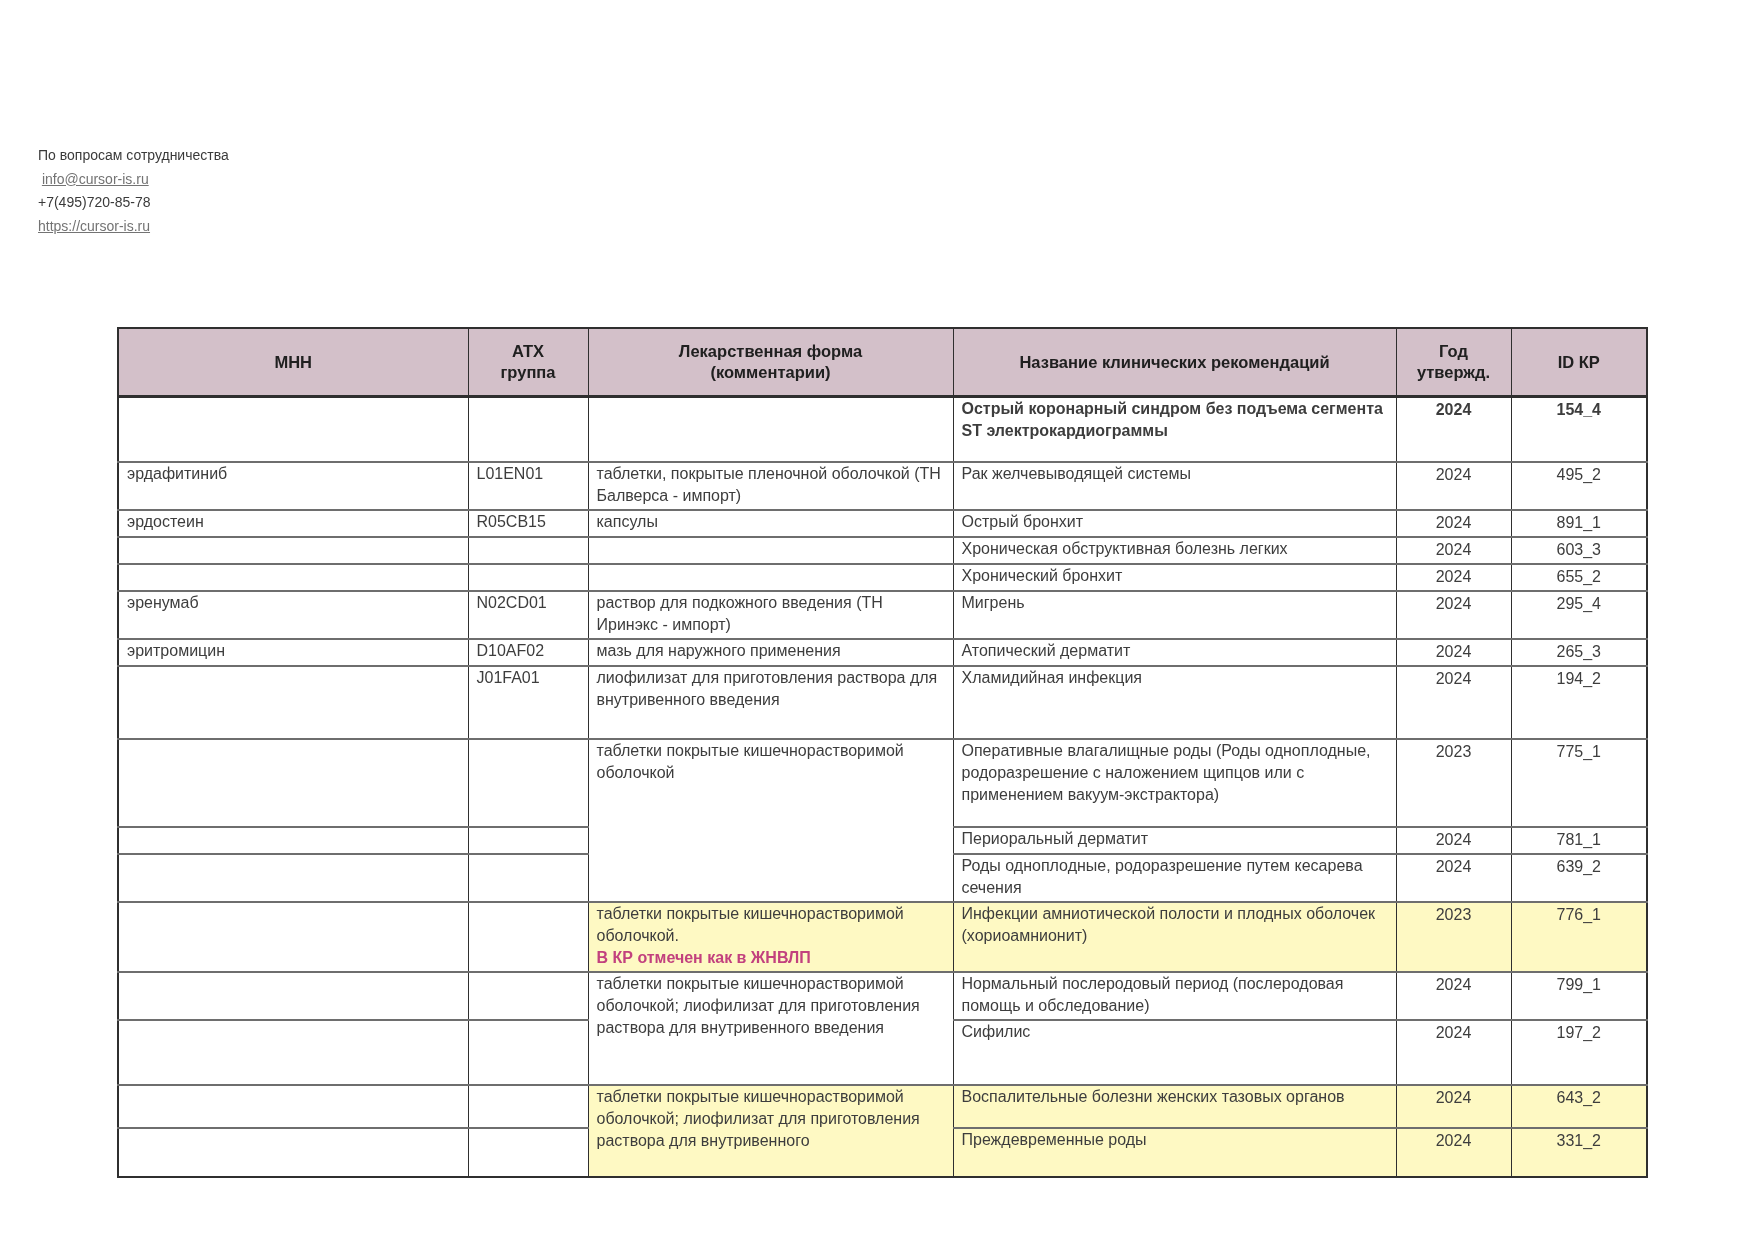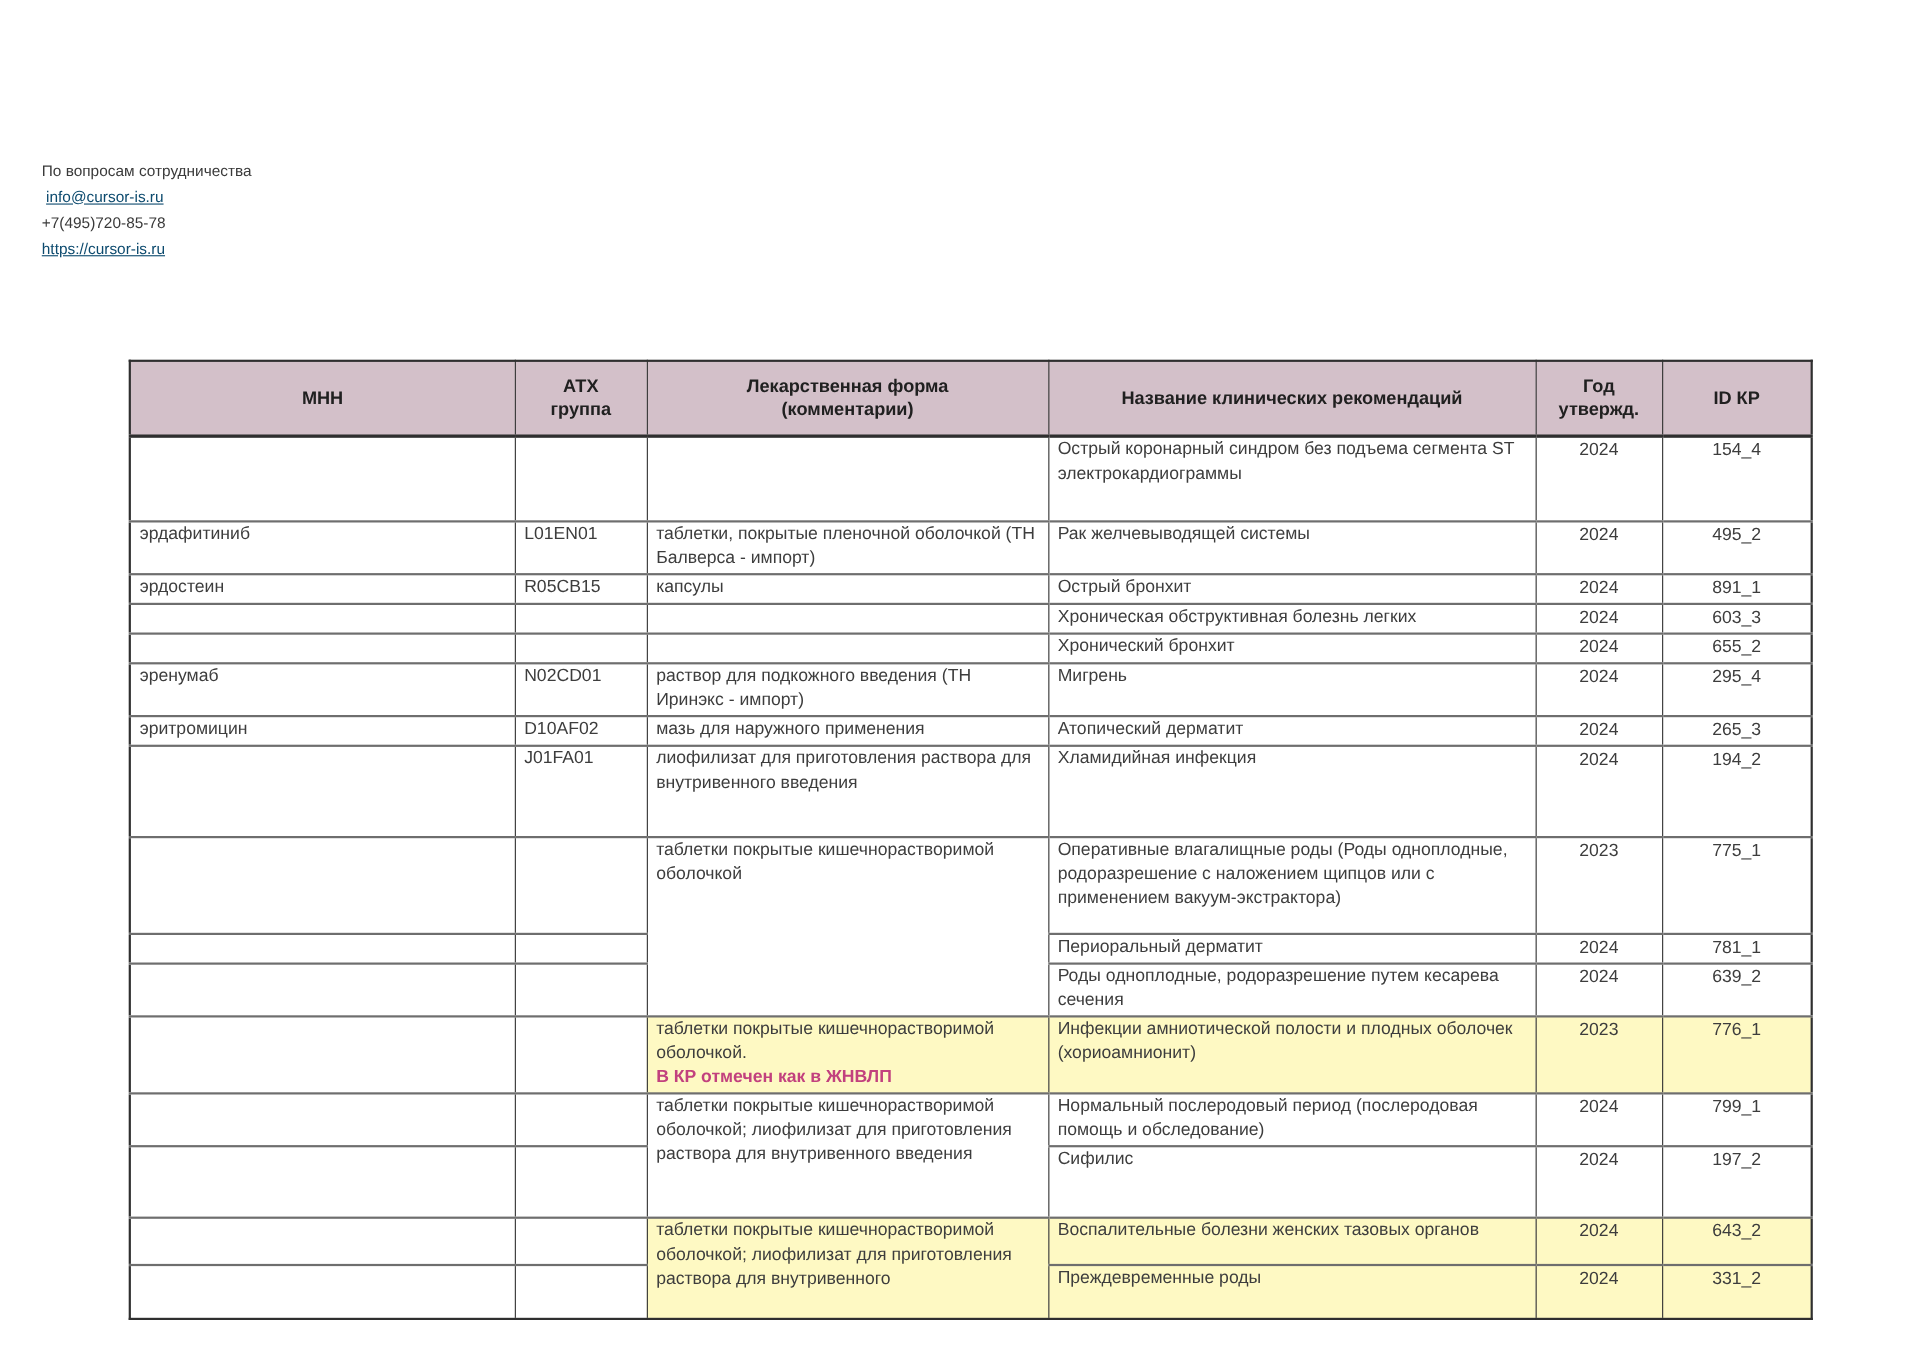--- a/index.html
+++ b/index.html
@@ -3,21 +3,21 @@
 <meta charset="utf-8">
 <style>
   html,body{margin:0;padding:0;background:#ffffff;}
   .page{
     position:relative;width:1755px;height:1241px;background:#ffffff;
     font-family:"Liberation Sans",sans-serif;color:#3d3d3d;overflow:hidden;
   }
   
   .contact{position:absolute;left:38px;top:144px;font-size:14px;line-height:23.5px;color:#3a3a3a;}
   .contact .line{white-space:pre;}
-  .contact a{color:#0c4a6e;text-decoration:underline;cursor:pointer;}
+  .contact a{color:#737373;text-decoration:underline;cursor:pointer;}
   
   .brand{position:absolute;left:1296px;top:148px;width:382px;text-align:center;}
   .brand-name{
     font-size:76px;line-height:84px;font-weight:bold;letter-spacing:1px;
     color:#a02565;
   }
   @supports ((-webkit-background-clip:text) or (background-clip:text)){
     .brand-name{
       background:linear-gradient(180deg,#d4649b 0%,#b03071 38%,#8c1a4f 72%,#761242 100%);
       -webkit-background-clip:text;background-clip:text;color:transparent;
@@ -73,21 +73,21 @@
         <tr>
           <th><span>МНН</span></th>
           <th><span>АТХ</span><br><span>группа</span></th>
           <th><span>Лекарственная форма</span><br><span>(комментарии)</span></th>
           <th><span>Название клинических рекомендаций</span></th>
           <th><span>Год</span><br><span>утвержд.</span></th>
           <th><span>ID КР</span></th>
         </tr>
       </thead>
     <tbody>
-        <tr style="height: 77px;">
+        <tr style="height: 65px; font-weight: bold;">
           <td class="c-mnn"></td>
           <td class="c-atx"></td>
           <td class="c-form">
             <div></div>
           </td>
           <td class="c-name">Острый коронарный синдром без подъема сегмента ST электрокардиограммы</td>
           <td class="c-year">2024</td>
           <td class="c-id">154_4</td>
         </tr>
         <tr style="height: 44px;">
@@ -143,21 +143,21 @@
         <tr style="height: 26px;">
           <td class="c-mnn">эритромицин</td>
           <td class="c-atx">D10AF02</td>
           <td class="c-form">
             <div>мазь для наружного применения</div>
           </td>
           <td class="c-name">Атопический дерматит</td>
           <td class="c-year">2024</td>
           <td class="c-id">265_3</td>
         </tr>
-        <tr style="height: 83px;">
+        <tr style="height: 73px;">
           <td class="c-mnn"></td>
           <td class="c-atx">J01FA01</td>
           <td class="c-form">
             <div>лиофилизат для приготовления раствора для внутривенного введения</div>
           </td>
           <td class="c-name">Хламидийная инфекция</td>
           <td class="c-year">2024</td>
           <td class="c-id">194_2</td>
         </tr>
         <tr style="height: 88px;">

